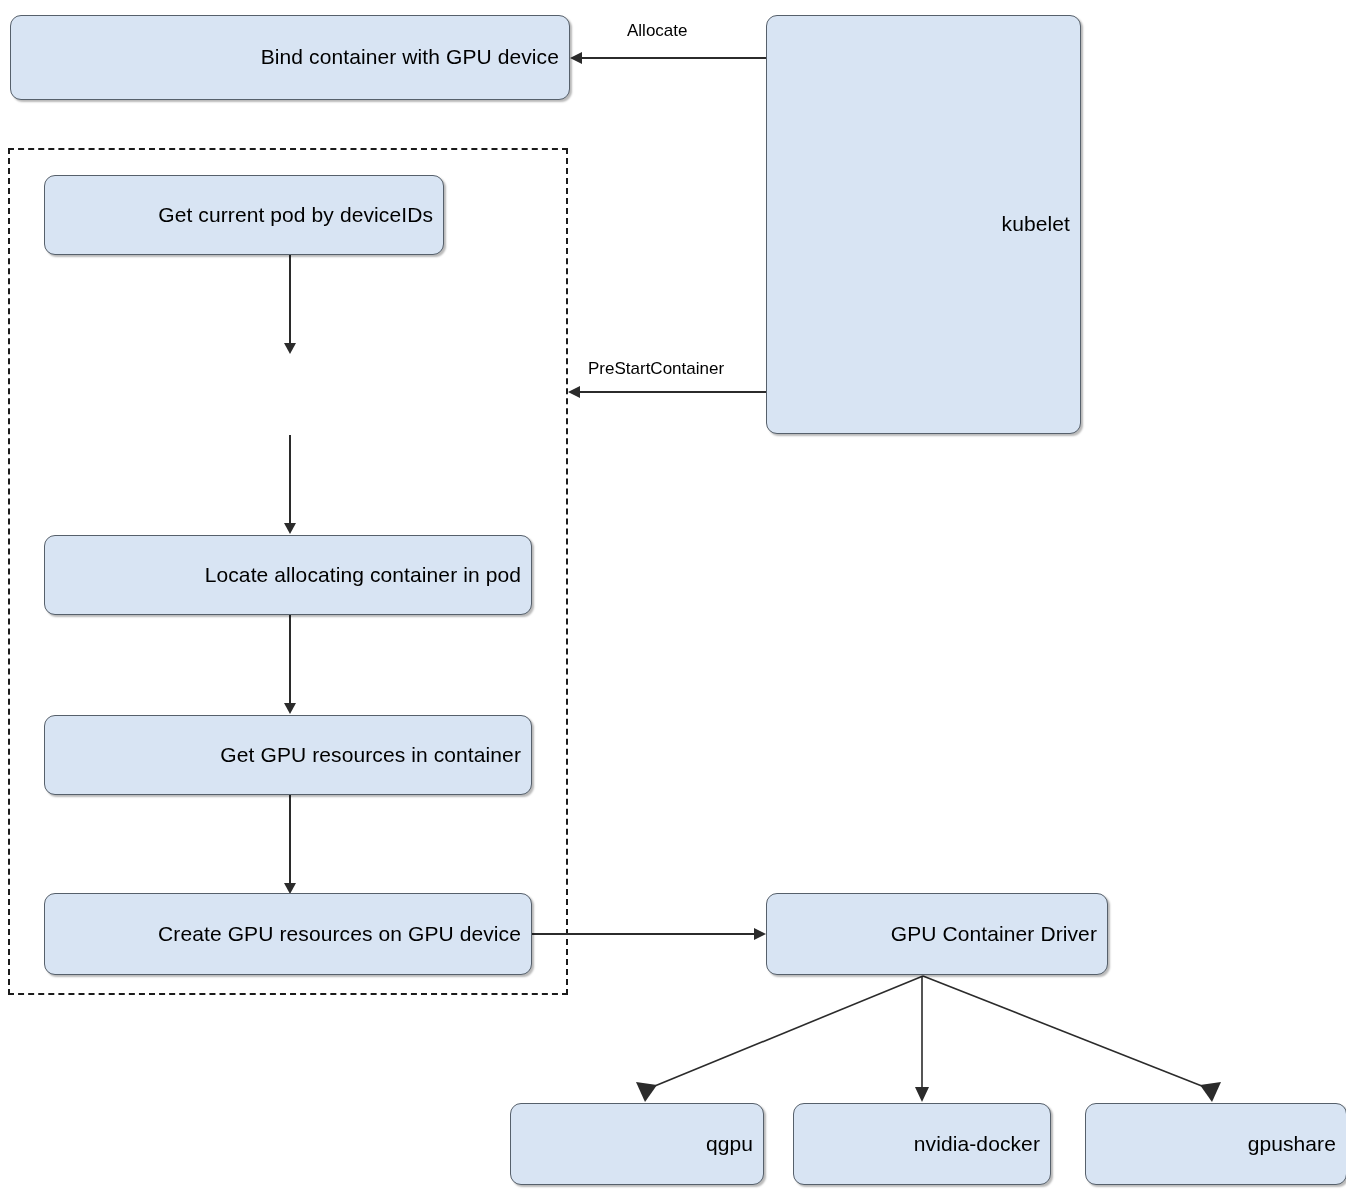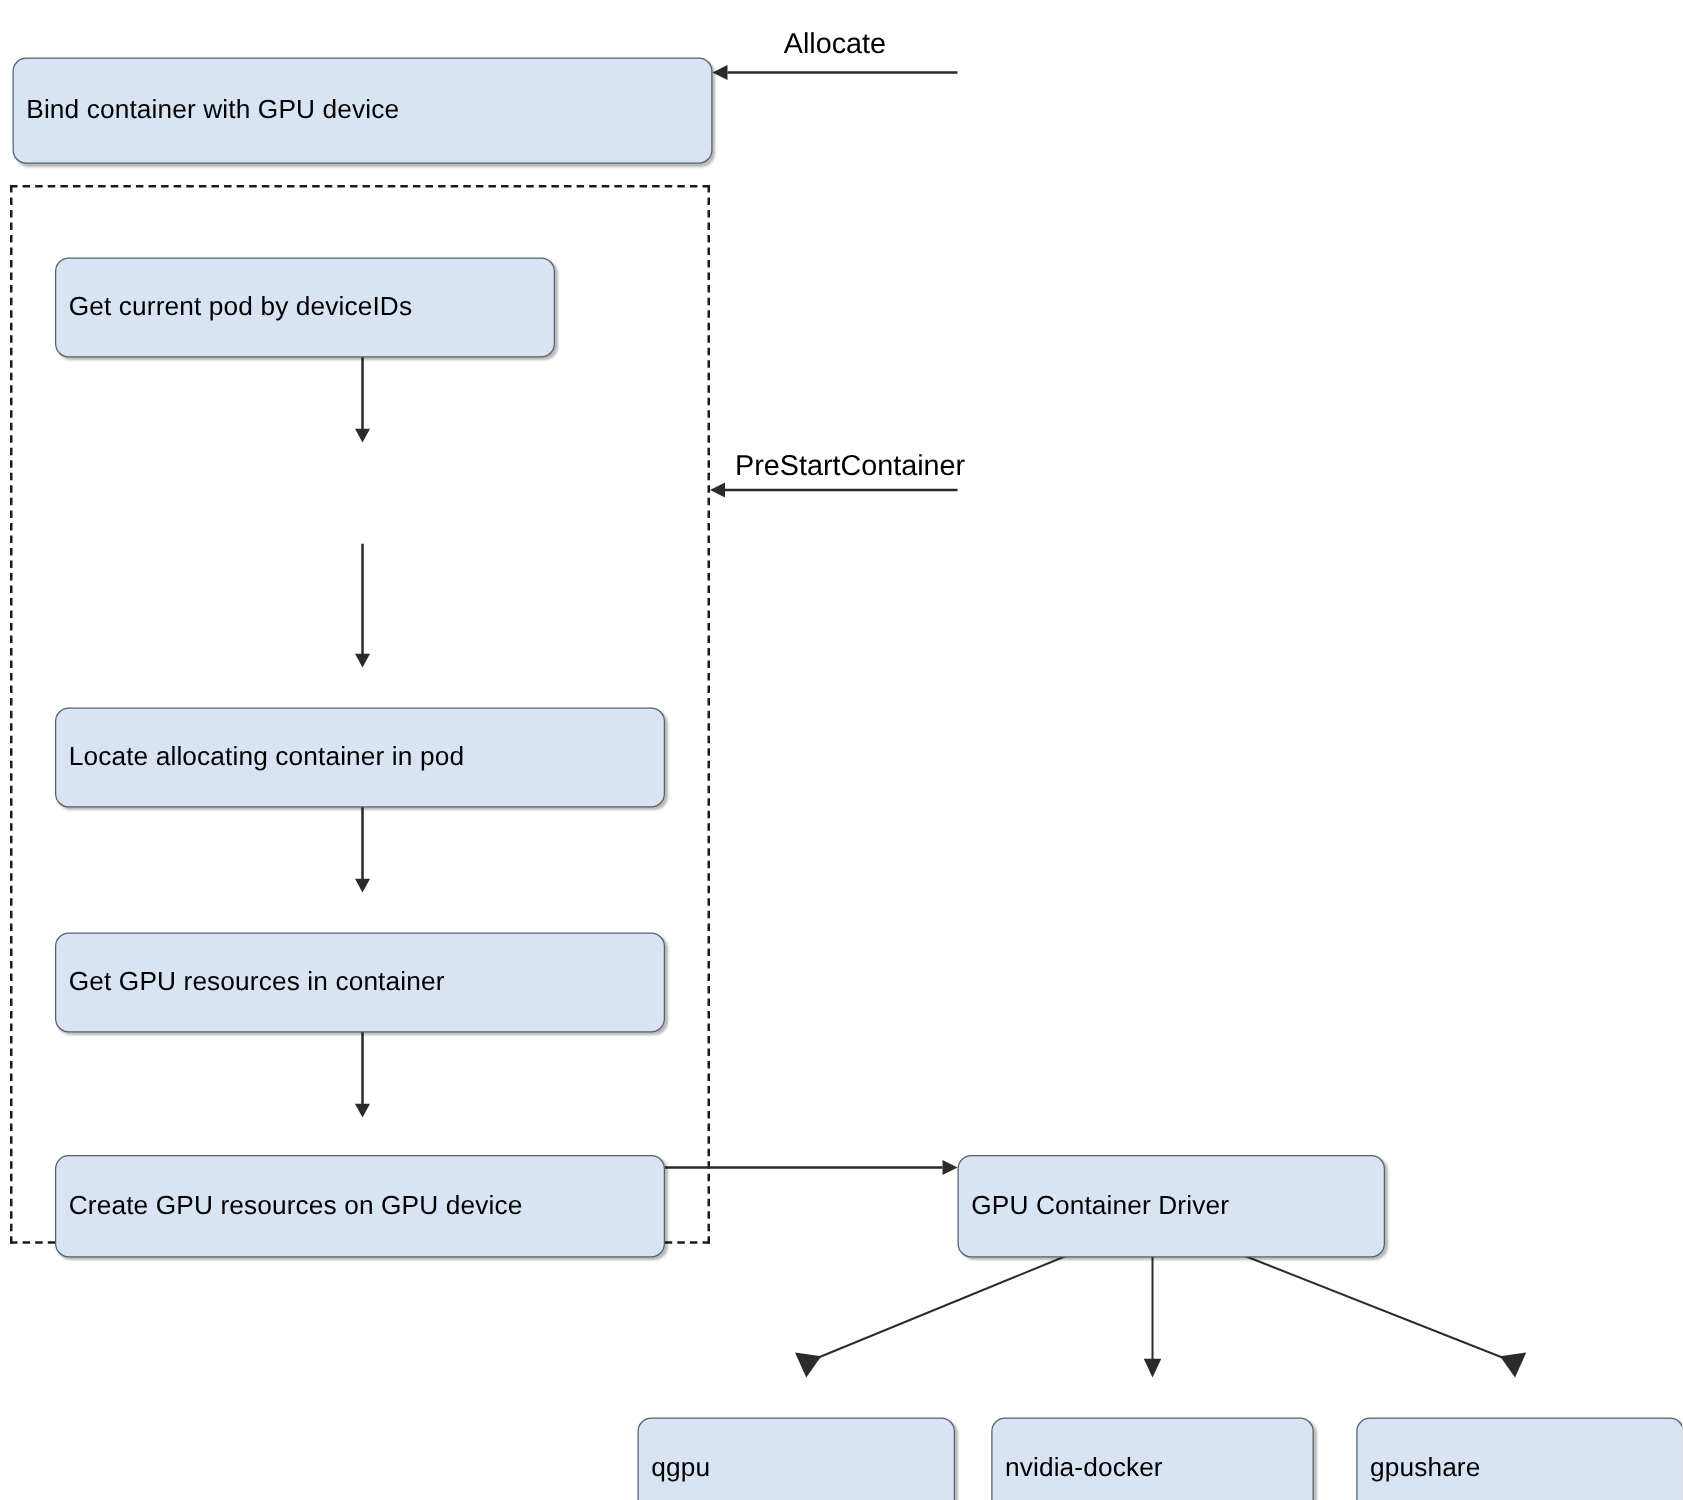--- a/index.html
+++ b/index.html
@@ -21,29 +21,28 @@
   }
   
   .node {
     position: absolute;
     box-sizing: border-box;
     background: #d8e4f3;
     border: 1.4px solid #56606b;
     border-radius: 11px;
     display: flex;
     align-items: center;
-    justify-content: flex-start;
+    justify-content: flex-end;
     text-align: center;
     color: #000000;
     font-size: 21px;
     line-height: 1.25;
     letter-spacing: 0.1px;
     box-shadow: 2px 2px 2px rgba(0,0,0,0.28);
     z-index: 3;
-    margin-top: 31px;
   }
   .node .node-label {
     display: block;
     padding: 0 10px;
     white-space: nowrap;
   }
   
   .dashed-group {
     position: absolute;
     box-sizing: border-box;
@@ -79,21 +78,21 @@
   }
   .arrow-right {
     border-top: 6px solid transparent;
     border-bottom: 6px solid transparent;
     border-left: 12px solid #2b2b2b;
   }
   
   .edge-label {
     position: absolute;
     color: #000000;
-    font-size: 23px;
+    font-size: 17px;
     white-space: nowrap;
     background: transparent;
     z-index: 4;
   }
   
   #diagonals {
     position: absolute;
     left: 0;
     top: 0;
     width: 1346px;
@@ -119,20 +118,23 @@
 
     <polygon points="645,1102 636,1082 657,1085" fill="#2b2b2b"></polygon>
     <polygon points="1212,1102 1200,1085 1221,1082" fill="#2b2b2b"></polygon>
     <polygon points="922,1102 915,1087 929,1087" fill="#2b2b2b"></polygon>
   </svg>
 
   <div class="node" style="left:10px; top:15px; width:560px; height:85px;">
     <span class="node-label">Bind container with GPU device</span>
   </div>
 
+  <div class="node" style="left:766px; top:15px; width:315px; height:419px;">
+    <span class="node-label">kubelet</span>
+  </div>
 
   <div class="edge-line edge-h" style="left:582px; top:57px; width:184px;"></div>
   <div class="arrow arrow-left" style="left:570px; top:52px;"></div>
   <div class="edge-label" style="left:627px; top:21px;">Allocate</div>
 
   <div class="edge-line edge-h" style="left:580px; top:391px; width:186px;"></div>
   <div class="arrow arrow-left" style="left:568px; top:386px;"></div>
   <div class="edge-label" style="left:588px; top:359px;">PreStartContainer</div>
 
   <div class="node" style="left:44px; top:175px; width:400px; height:80px;">

